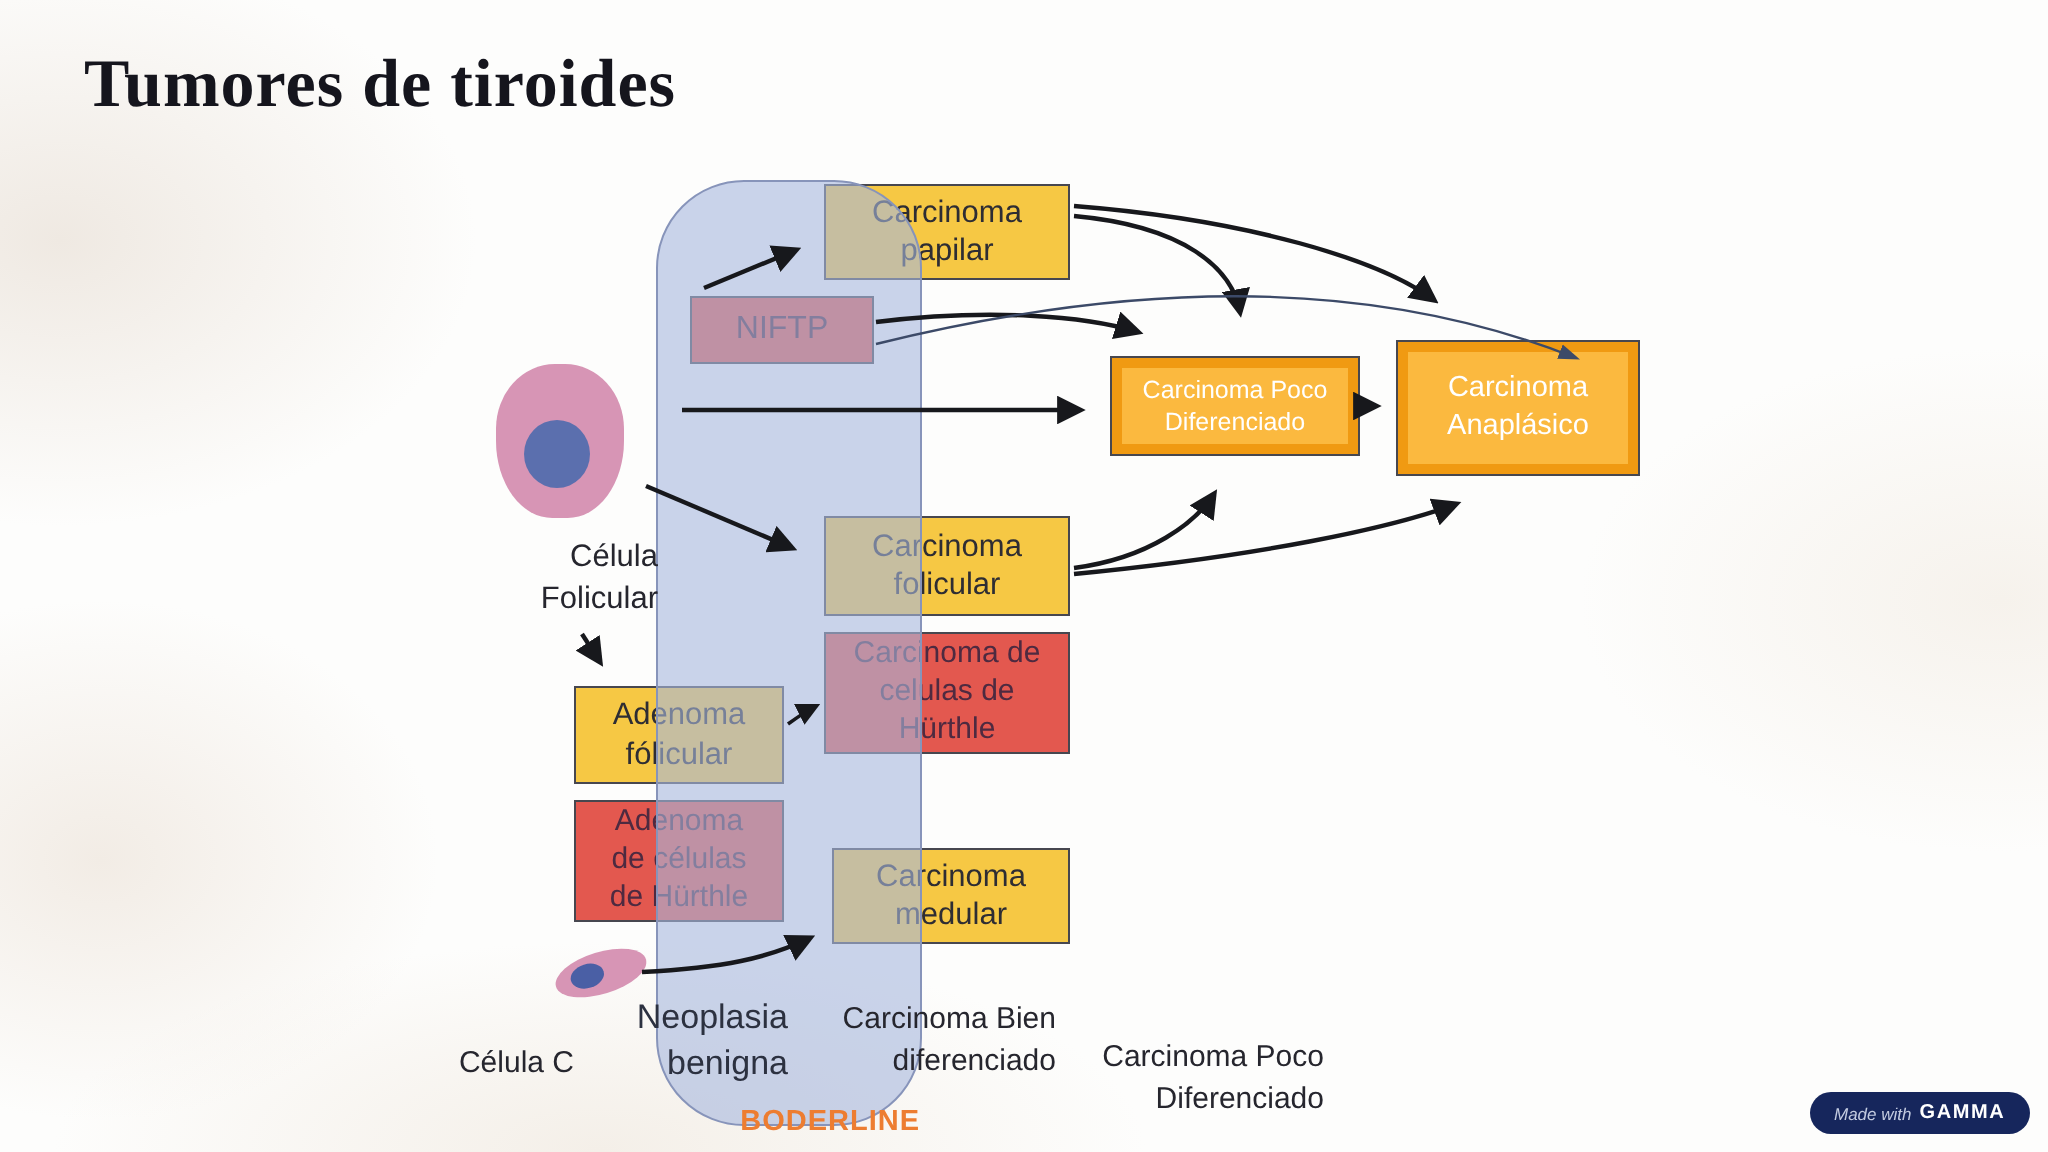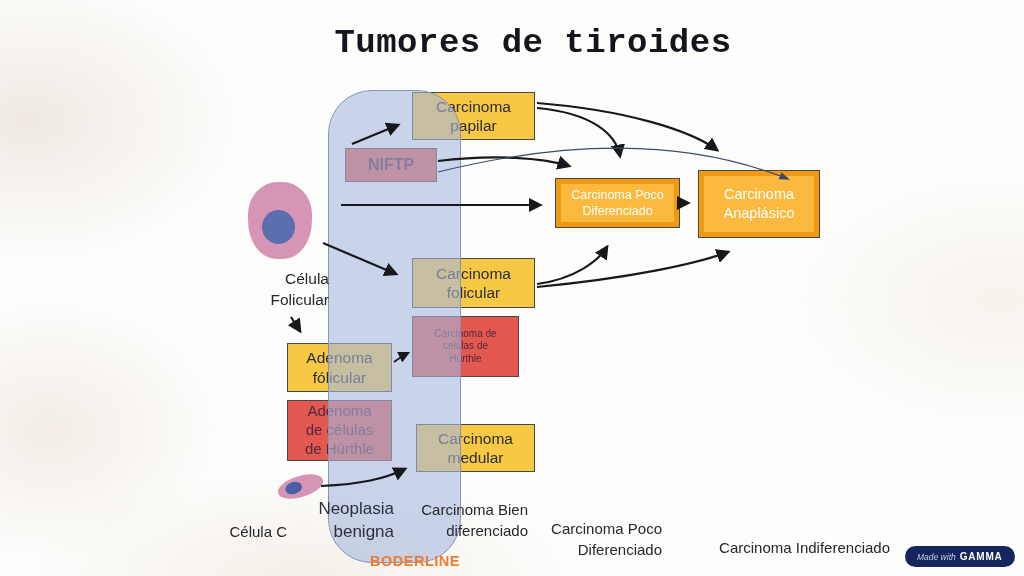--- a/index.html
+++ b/index.html
@@ -7,22 +7,22 @@
     position:relative;width:1024px;height:576px;overflow:hidden;
     font-family:"Liberation Sans","DejaVu Sans",sans-serif;
     background:
       radial-gradient(ellipse 320px 220px at 30px 120px, #efe9e2 0%, rgba(239,233,226,0) 65%),
       radial-gradient(ellipse 260px 200px at 50px 430px, #f2ece5 0%, rgba(242,236,229,0) 65%),
       radial-gradient(ellipse 420px 160px at 300px 575px, #f4efe8 0%, rgba(244,239,232,0) 65%),
       radial-gradient(ellipse 300px 180px at 1000px 300px, #f6f2ec 0%, rgba(246,242,236,0) 70%),
       #fdfdfc;
   }
   .title{
-    position:absolute;top:24px;left:0;right:0;text-align:center;padding-left:42px;
-    font-family:Liberation Mono, monospace;
+    position:absolute;top:24px;left:0;right:0;text-align:left;padding-left:42px;
+    font-family:Liberation Serif, serif;
     font-size:34px;font-weight:700;color:#15151d;letter-spacing:.5px;
   }
   
   .node{
     position:absolute;display:flex;align-items:center;justify-content:center;
     text-align:center;border:1.5px solid #47474f;box-sizing:border-box;
     white-space:pre-line;line-height:1.25;z-index:1;
   }
   .yellow{background:#F6C844;color:#2e2d33;}
   .red{background:#E3584F;color:#4e2a40;}
@@ -81,40 +81,40 @@
 
   <div class="title">Tumores de tiroides</div>
 
   <div class="overlay"></div>
 
   <div class="node yellow" style="left:412px;top:92px;width:123px;height:48px;font-size:15.5px;">
     <span>Carcinoma
 papilar</span>
   </div>
 
-  <div class="node red" style="left:345px;top:148px;width:92px;height:34px;font-size:16px;font-weight:700;">
+  <div class="node red" style="left:345px;top:148px;width:92px;height:34px;font-size:16px;font-weight:400;">
     <span>NIFTP</span>
   </div>
 
   <div class="node orange" style="left:555px;top:178px;width:125px;height:50px;">
     <div class="inner" style="font-size:12.5px;">Carcinoma Poco
 Diferenciado</div>
   </div>
 
   <div class="node orange" style="left:698px;top:170px;width:122px;height:68px;">
     <div class="inner" style="font-size:14.5px;">Carcinoma
 Anaplásico</div>
   </div>
 
   <div class="node yellow" style="left:412px;top:258px;width:123px;height:50px;font-size:15.5px;">
     <span>Carcinoma
 folicular</span>
   </div>
 
-  <div class="node red" style="left:412px;top:316px;width:107px;height:61px;font-size:10px;">
+  <div class="node red" style="left:412px;top:316px;width:123px;height:61px;font-size:15px;">
     <span>Carcinoma de
 celulas de
 Hürthle</span>
   </div>
 
   <div class="node yellow" style="left:287px;top:343px;width:105px;height:49px;font-size:15.5px;">
     <span>Adenoma
 fólicular</span>
   </div>
 
@@ -139,21 +139,20 @@
   <div class="lbl lbl-celula-folicular">Célula
 Folicular</div>
   <div class="lbl lbl-celula-c">Célula C</div>
   <div class="lbl lbl-borderline">BODERLINE</div>
   <div class="lbl lbl-neoplasia">Neoplasia
 benigna</div>
   <div class="lbl lbl-bien">Carcinoma Bien
 diferenciado</div>
   <div class="lbl lbl-poco">Carcinoma Poco
 Diferenciado</div>
-  <div class="lbl lbl-indiferenciado">Carcinoma Indiferenciado</div>
 
   <svg class="arrows" width="1024" height="576" viewBox="0 0 1024 576">
     <defs>
       <marker id="ah" viewBox="0 0 10 10" refX="8" refY="5" markerWidth="6.5" markerHeight="6.5" orient="auto-start-reverse">
         <path d="M0,0 L10,5 L0,10 z" fill="#17181c"></path>
       </marker>
       <marker id="aht" viewBox="0 0 10 10" refX="8" refY="5" markerWidth="9" markerHeight="9" orient="auto-start-reverse">
         <path d="M0,1.5 L10,5 L0,8.5 z" fill="#3c4a68"></path>
       </marker>
     </defs>

